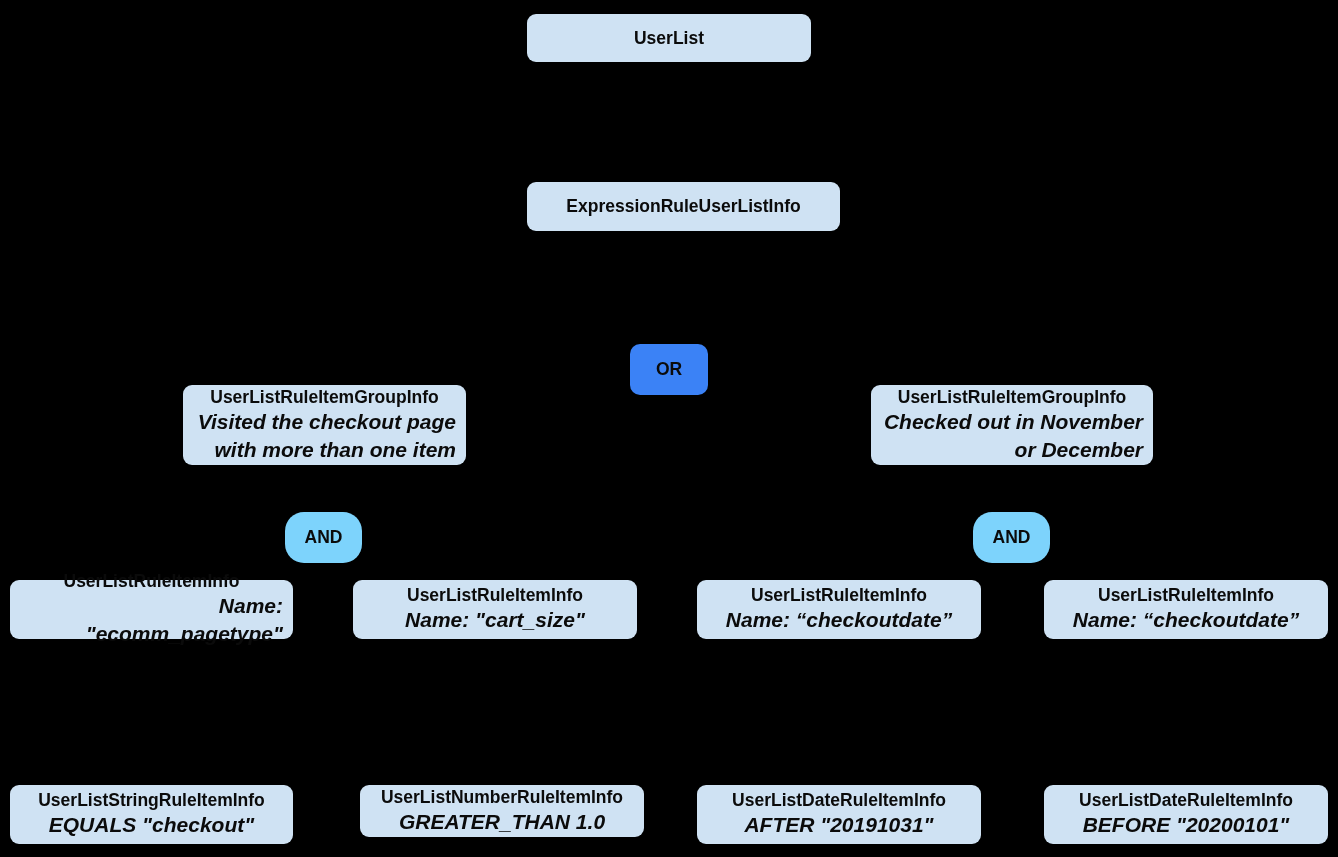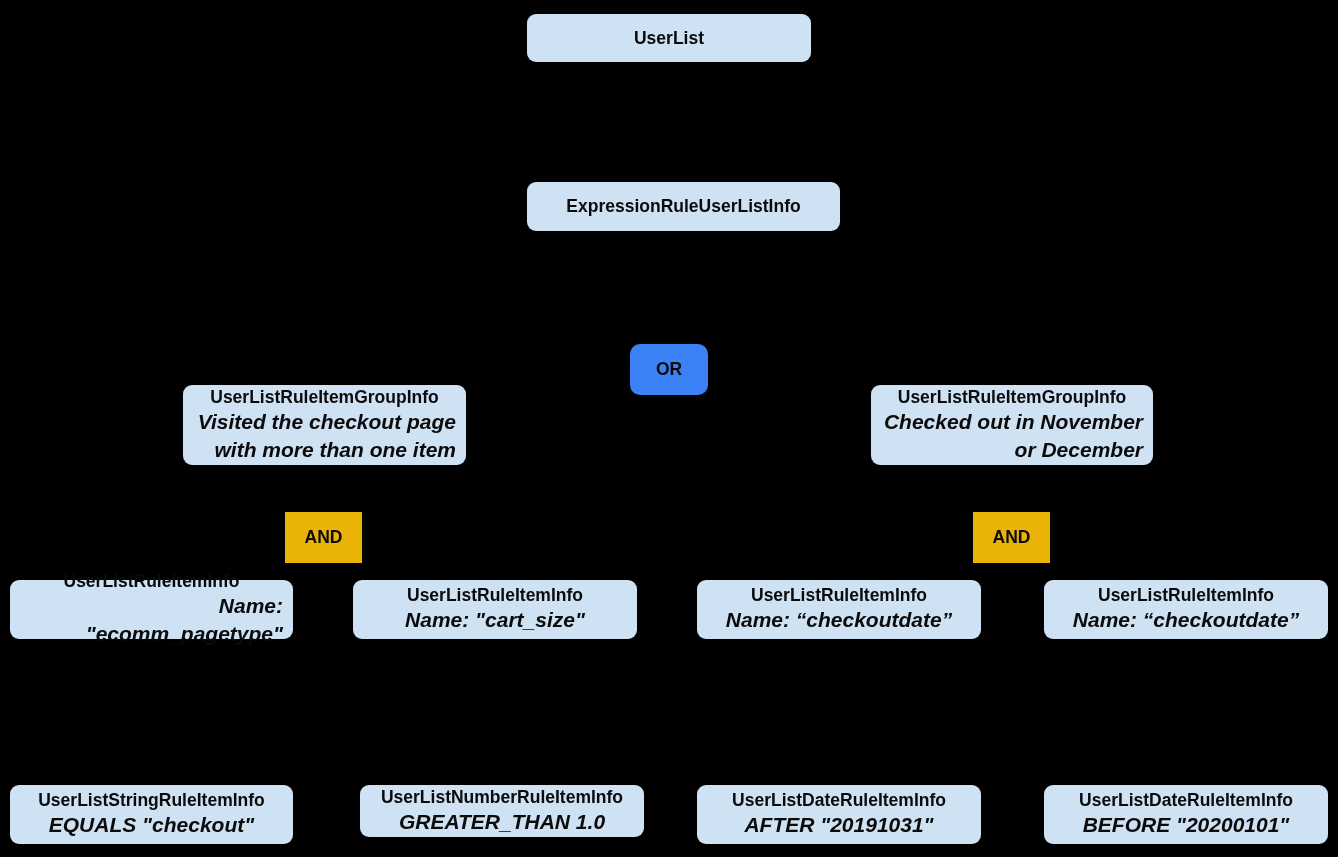--- a/index.html
+++ b/index.html
@@ -27,21 +27,21 @@
     padding: 0 10px;
   }
   .class-box {
     background: #cfe2f3;
     border-radius: 9px;
   }
   .op-box {
     border-radius: 0;
   }
   .op-or  { background: #3b82f6; border-radius: 10px; }
-  .op-and { background: #eab308; }
+  .op-and { background: #7dd3fc; border-radius: 19px; }
   .node-title {
     font-weight: bold;
     font-size: 17.5px;
     line-height: 21px;
     white-space: nowrap;
   }
   .node-desc {
     font-style: italic;
     font-size: 21px;
     line-height: 28px;

